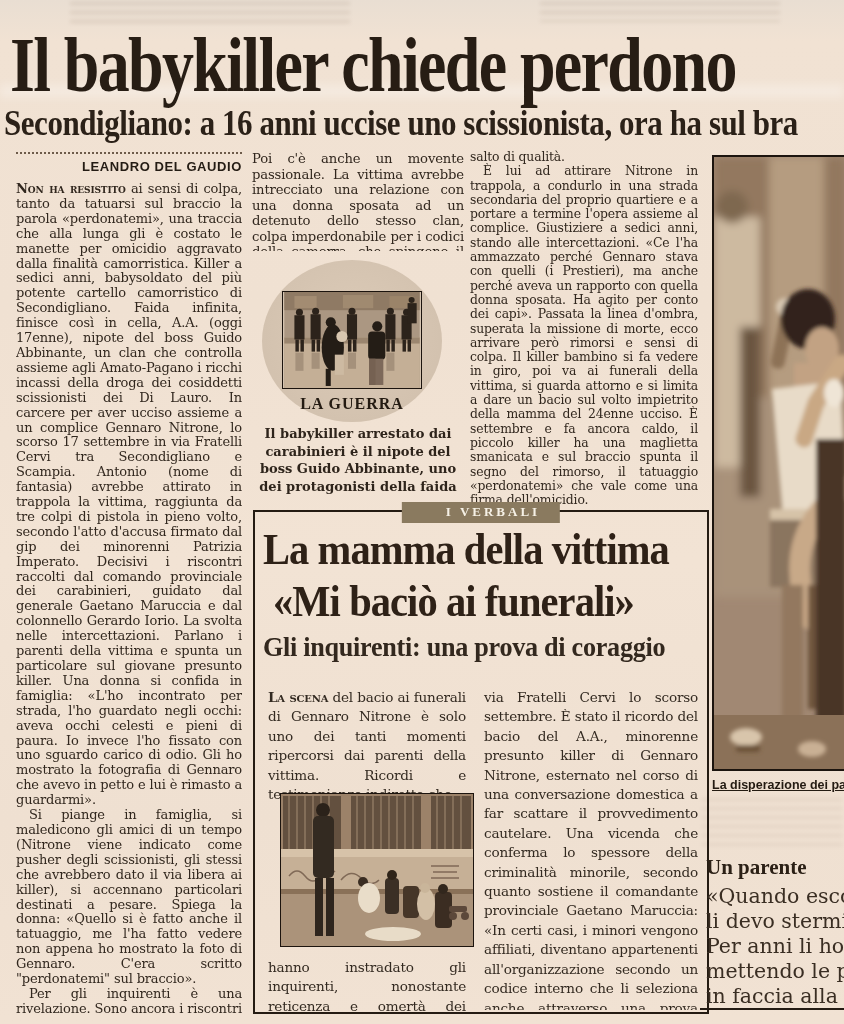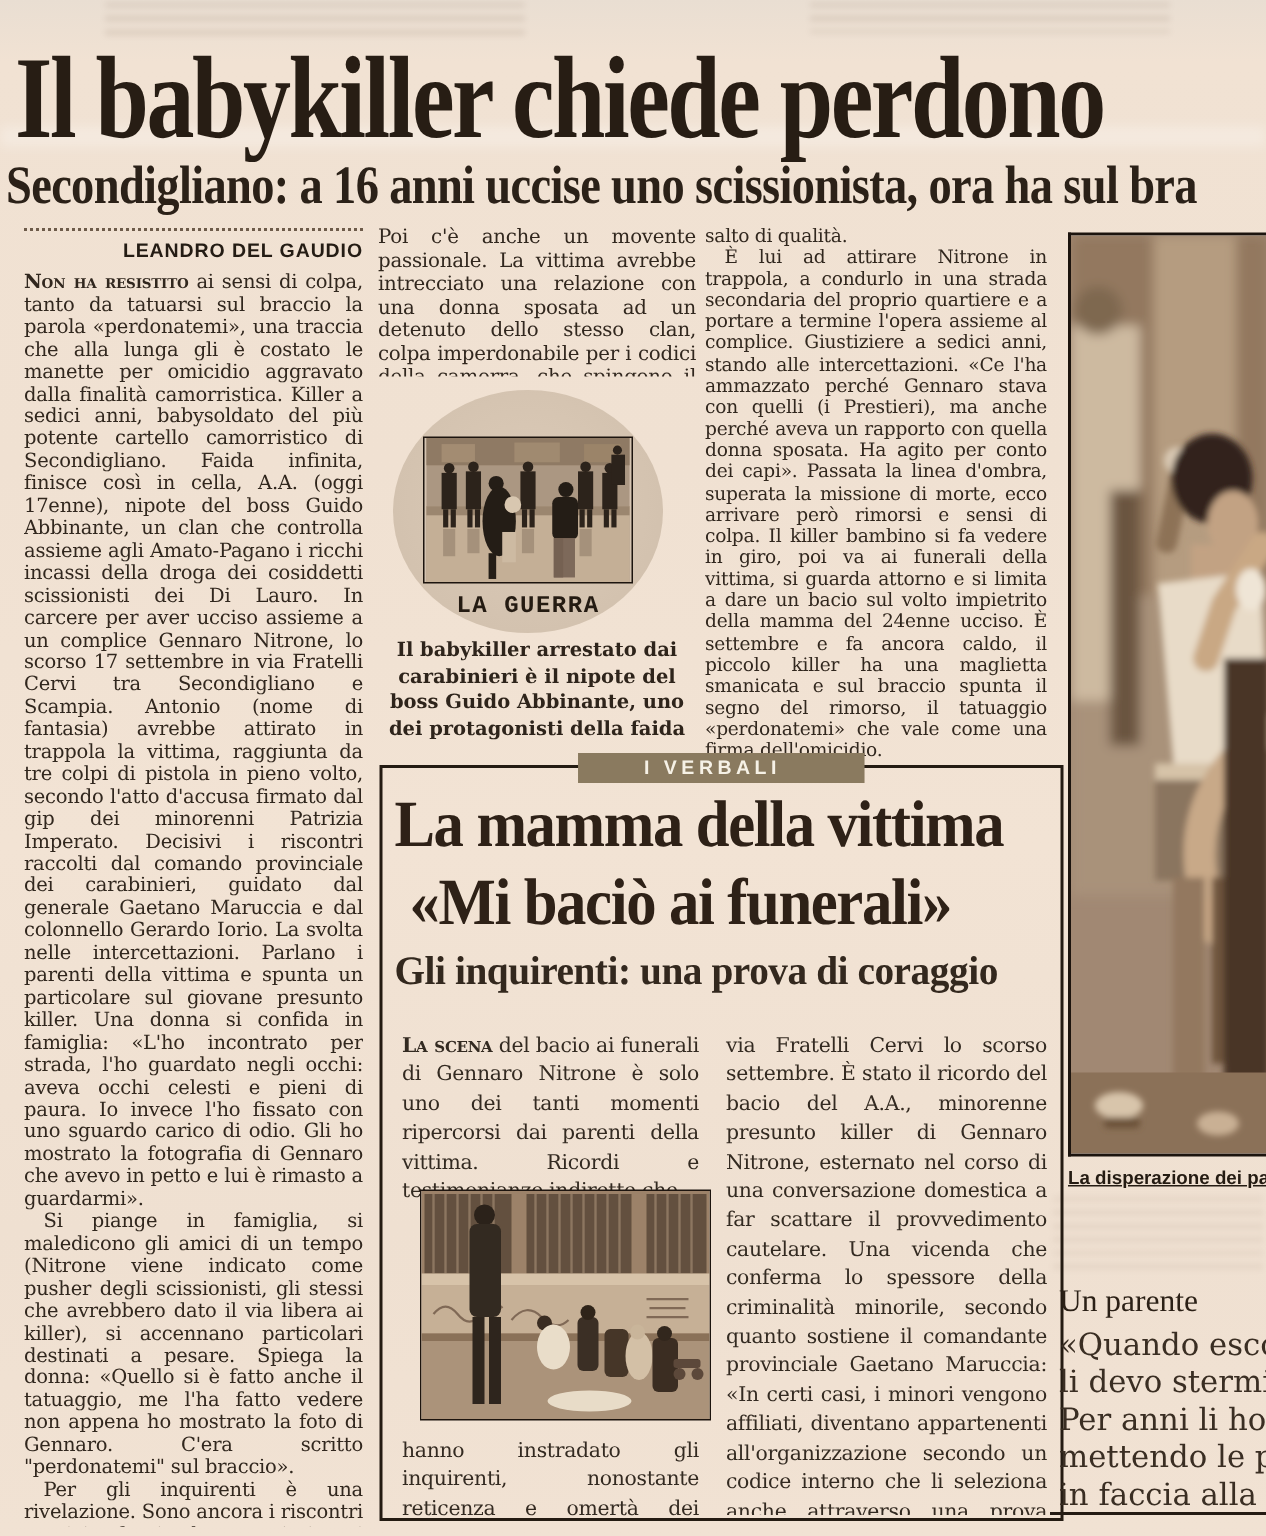--- a/index.html
+++ b/index.html
@@ -40,45 +40,45 @@
   .smallcaps{font-variant:small-caps;font-weight:bold;}
   #col1{left:16px;top:182px;width:226px;height:836px;font-size:13px;line-height:14.9px;letter-spacing:-.15px;}
   #col2{left:252px;top:151px;width:212px;height:100px;font-size:13.2px;line-height:15.5px;letter-spacing:-.15px;}
   #col3{left:470px;top:150px;width:228px;height:358px;font-size:12.4px;line-height:14.3px;letter-spacing:-.15px;}
   .circle-photo{
     position:absolute;left:262px;top:260px;width:180px;height:162px;border-radius:50%;
     background:radial-gradient(circle at 50% 45%, #dccbb8 0%, #d3c2af 70%, #cfbeab 100%);
     text-align:center;
   }
   .circle-photo svg{margin-top:31px;border:1.5px solid var(--photo-border);display:inline-block;}
-  .guerra-label{font-family:Liberation Mono, monospace;font-weight:bold;font-size:16px;letter-spacing:1px;color:#241b12;margin-top:2px;}
+  .guerra-label{font-family:Liberation Serif, serif;font-weight:bold;font-size:16px;letter-spacing:1px;color:#241b12;margin-top:2px;}
   .circle-caption{position:absolute;left:250px;top:425px;width:216px;text-align:center;font-size:13px;line-height:17.5px;color:#2e241b;font-weight:bold;}
   .vbox{position:absolute;left:253px;top:510px;width:452px;height:500px;border:2px solid #241b12;background:transparent;}
   .kicker{
     position:absolute;left:50%;top:-10px;transform:translateX(-50%);
     background:var(--bar);color:#f6f1e6;
-    font-family:Liberation Sans, sans-serif;font-weight:bold;font-size:13px;letter-spacing:3px;
-    padding:2px 56px 3px 44px;white-space:nowrap;
+    font-family:Liberation Serif, serif;font-weight:bold;font-size:13px;letter-spacing:3px;
+    padding:2px 20px 3px 44px;white-space:nowrap;
   }
   .vhead{font-family:"Liberation Serif", serif;font-weight:bold;color:#2e2117;white-space:nowrap;
     font-size:44px;line-height:52px;letter-spacing:-1px;transform:scaleX(.92);transform-origin:left top;}
   .vhead1{position:absolute;left:8px;top:12px;}
   .vhead2{position:absolute;left:18px;top:64px;}
   .vsub{position:absolute;left:8px;top:120px;font-family:"Liberation Serif", serif;font-weight:bold;
     font-size:27px;white-space:nowrap;color:#33281e;letter-spacing:-.3px;transform:scaleX(.97);transform-origin:left top;}
   .vcol{position:absolute;text-align:justify;overflow:hidden;font-size:13.6px;line-height:19.4px;letter-spacing:-.2px;color:#332a21;}
   .vcol p{margin:4px;}
   #vleft{left:9px;top:172px;width:206px;height:130px;}
   #vleft2{left:9px;top:442px;width:206px;height:62px;}
   #vright{left:225px;top:172px;width:222px;height:326px;}
   .crime-photo{position:absolute;left:25px;top:281px;width:192px;height:152px;border:1.5px solid var(--photo-border);}
   .side-photo{position:absolute;left:712px;top:155px;width:132px;height:612px;border:2px solid var(--photo-border);border-right:none;overflow:hidden;}
   .side-caption{position:absolute;left:712px;top:778px;width:132px;white-space:nowrap;overflow:hidden;
     font-family:"Liberation Sans", sans-serif;font-weight:bold;font-size:12.5px;color:#241b12;text-decoration:underline;}
-  .quote-heading{position:absolute;left:706px;top:855px;font-family:"Liberation Serif", serif;font-weight:normal;font-size:21px;color:#2b2016;white-space:nowrap;}
+  .quote-heading{position:absolute;left:706px;top:855px;font-family:"Liberation Serif", serif;font-weight:bold;font-size:21px;color:#2b2016;white-space:nowrap;}
   .quote-lines{position:absolute;left:706px;top:884px;width:138px;overflow:hidden;font-size:20.5px;line-height:25px;color:#3a2e23;}
   .quote-lines div{white-space:nowrap;}
   .side-rule{position:absolute;left:700px;top:1008px;width:144px;border-top:2px solid #241b13;}
 </style>
 </head>
 <body>
 
 <div id="page">
 
   <div class="ghost" style="left:70px;top:2px;width:280px;height:26px;"></div>

